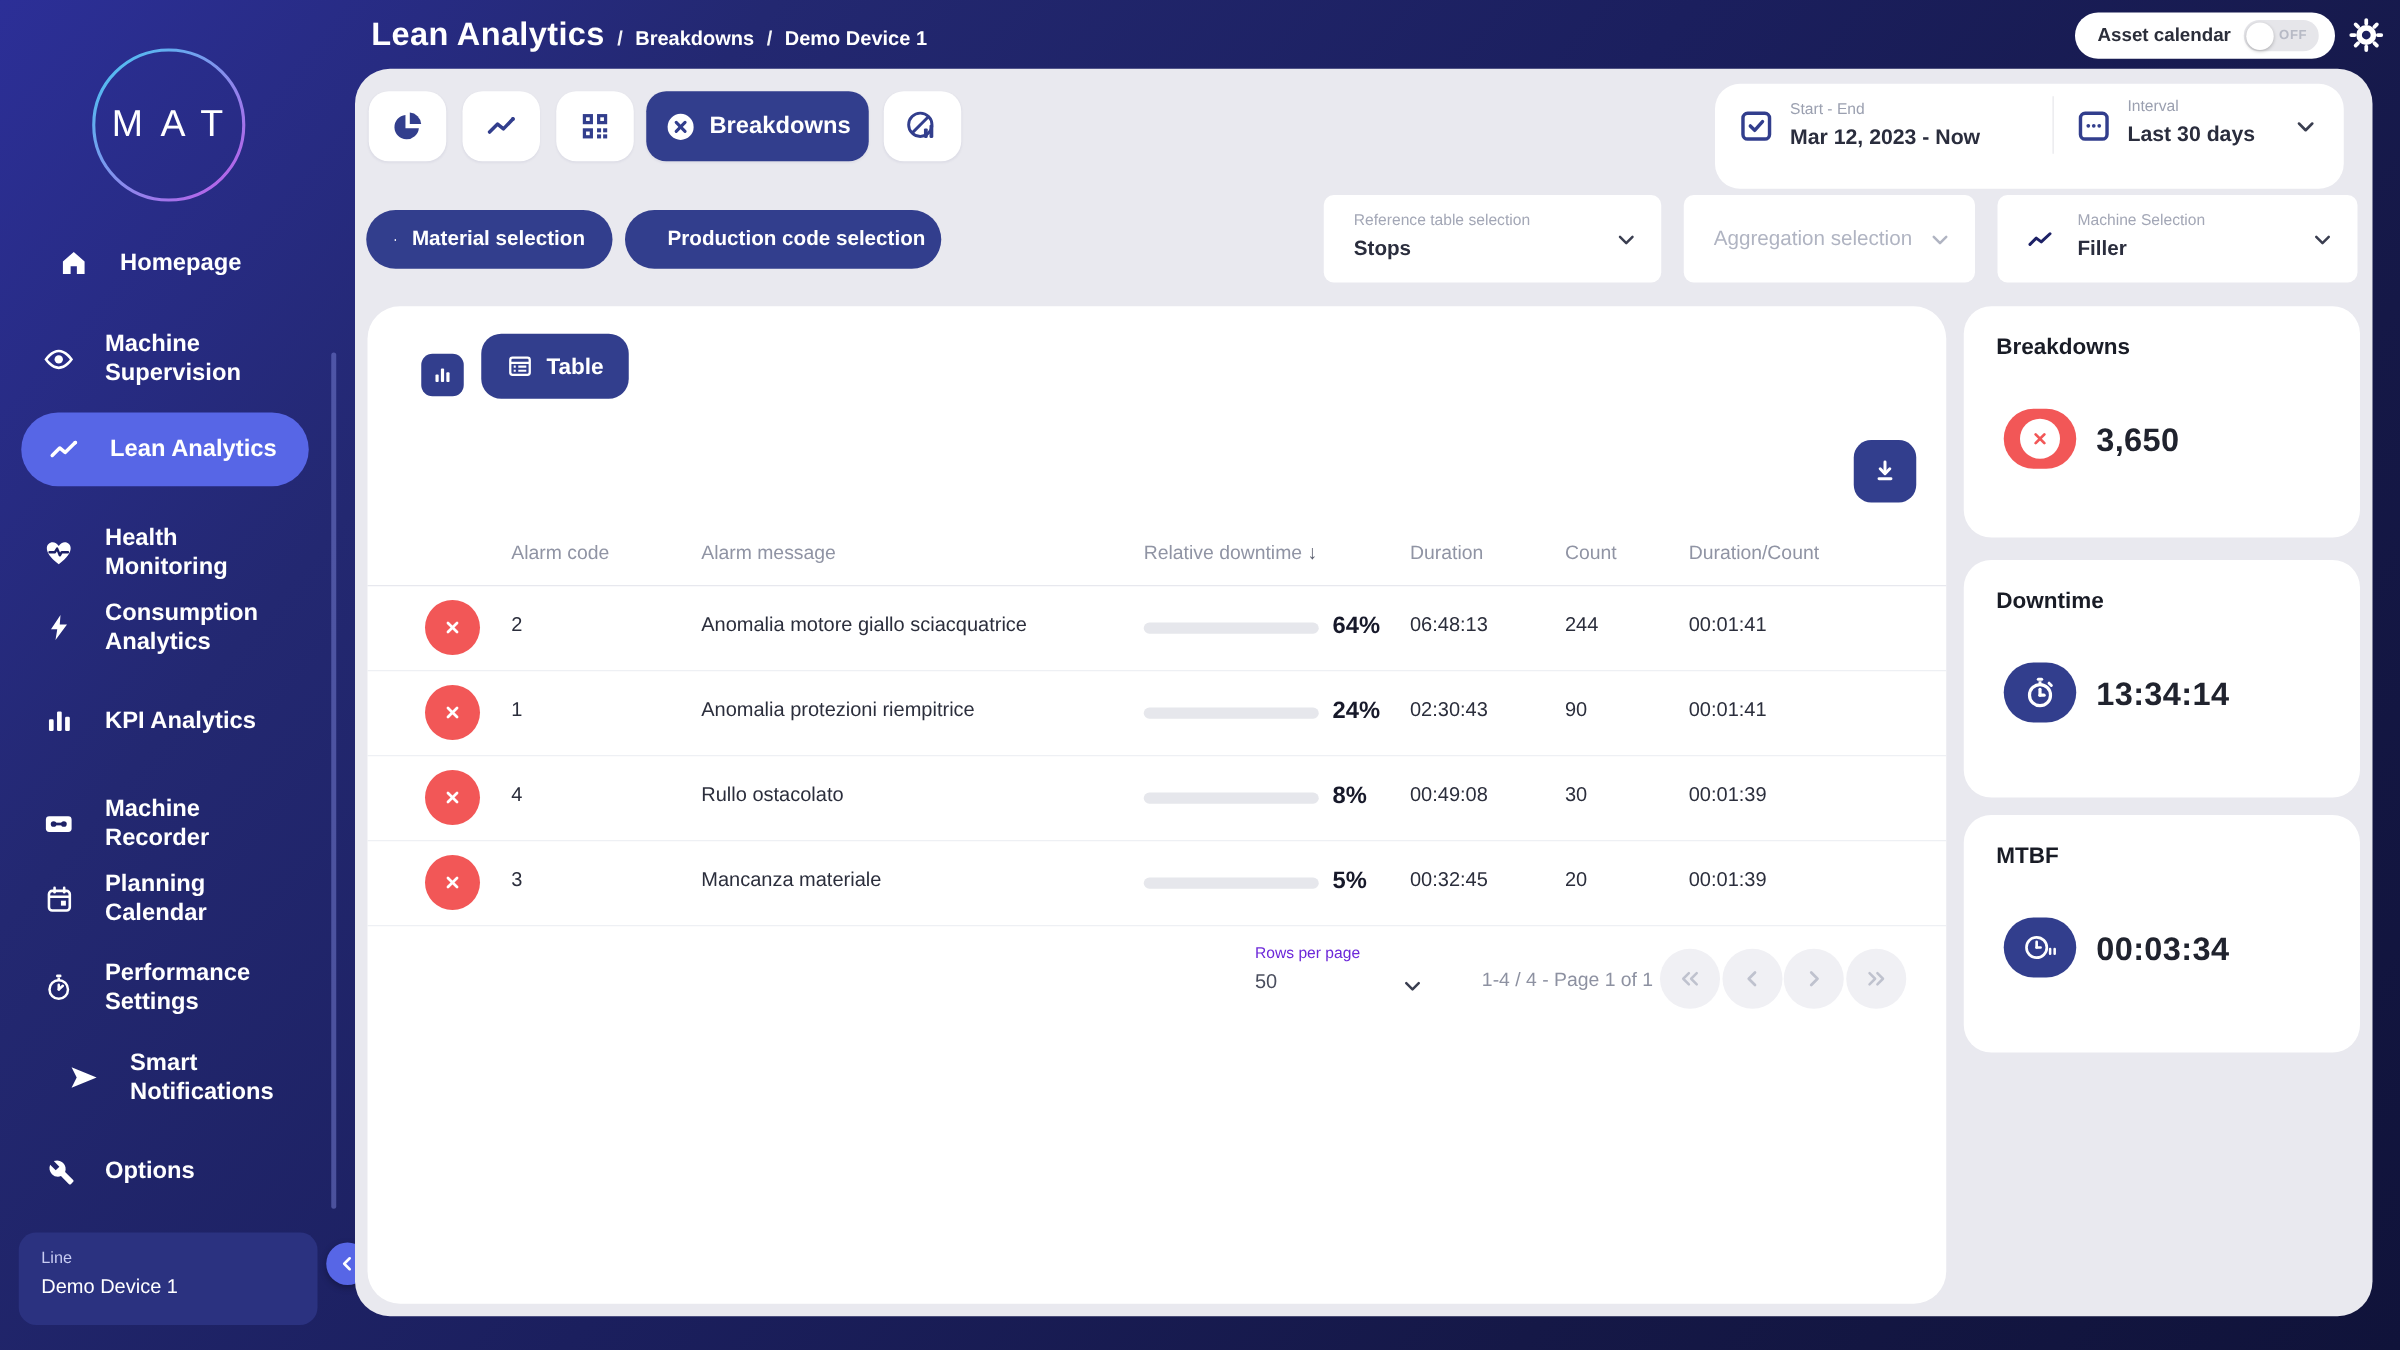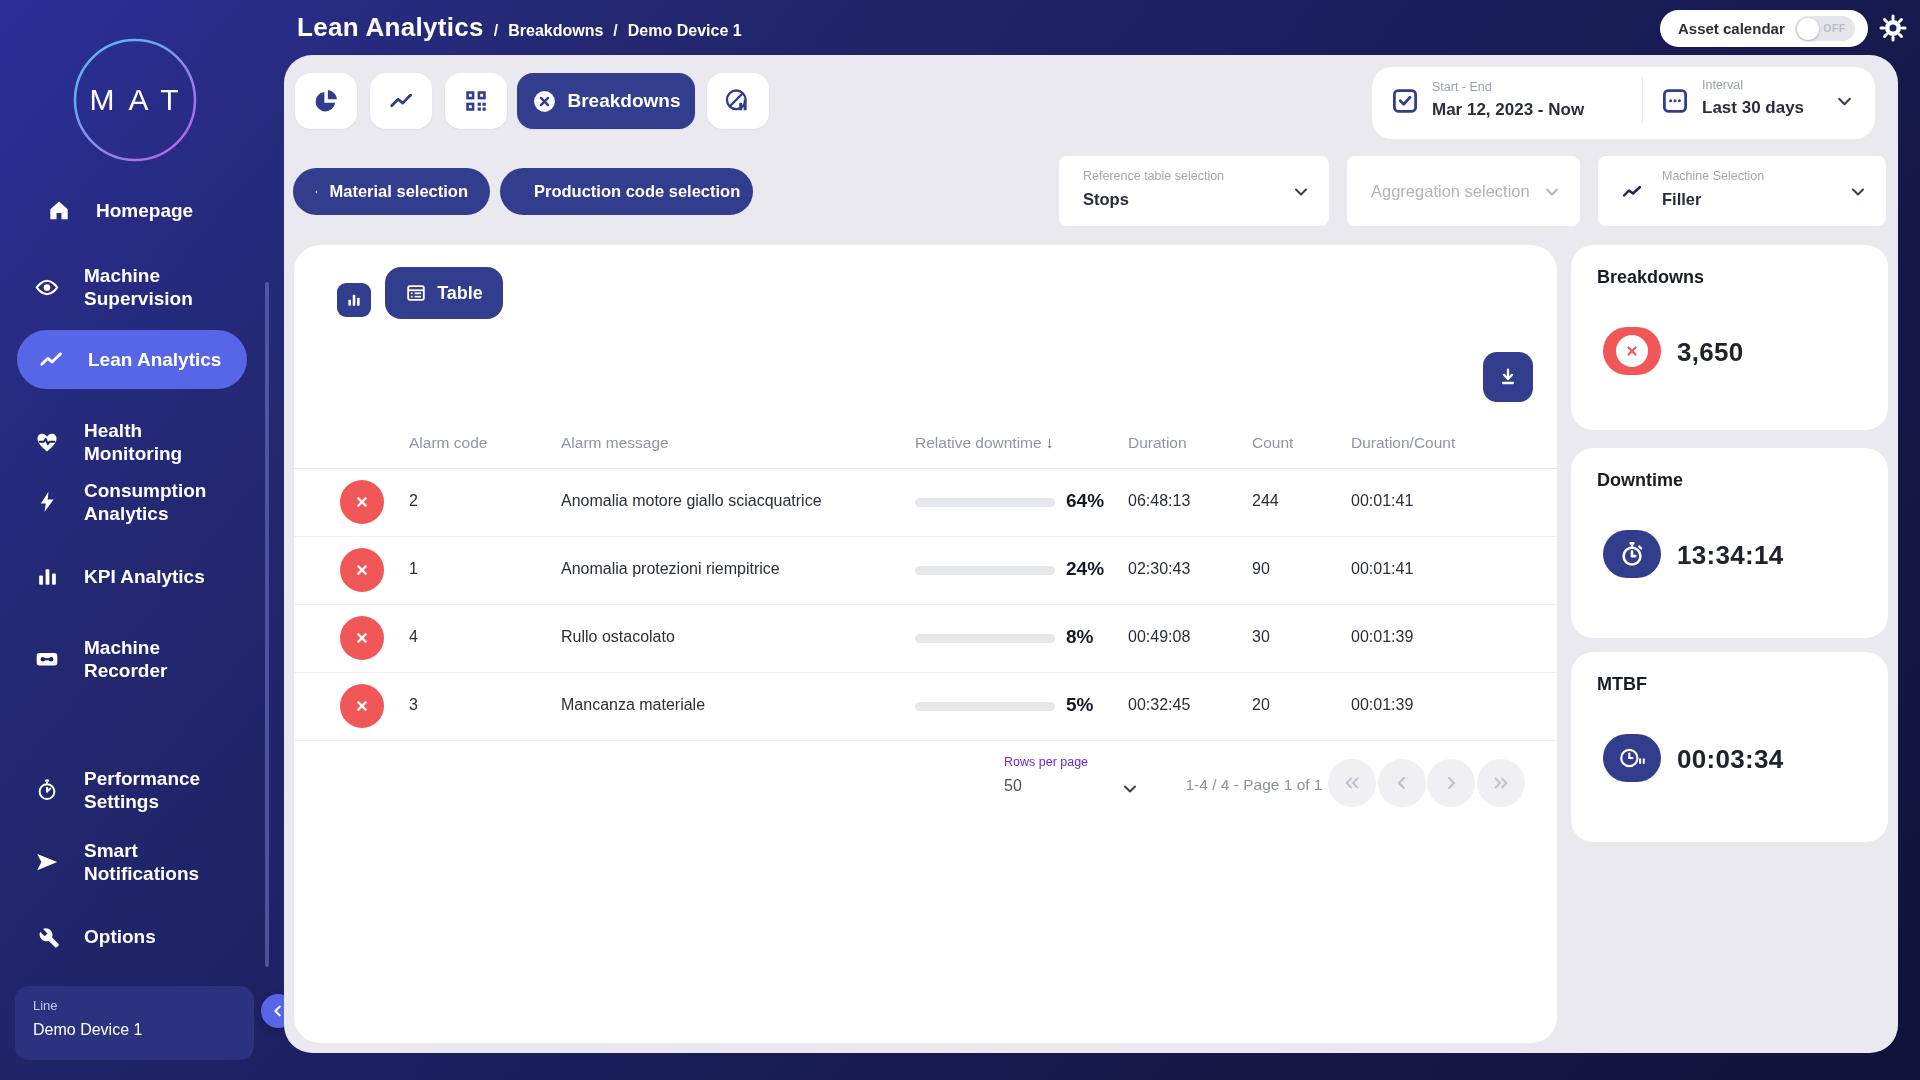--- a/index.html
+++ b/index.html
@@ -37,21 +37,21 @@
   .toggle-knob{position:absolute;left:2px;top:1.5px;width:22px;height:22px;border-radius:50%;background:#fff;box-shadow:0 1px 3px rgba(0,0,0,.25);}
   .toggle-state{position:absolute;right:9px;top:6px;font-size:10.5px;font-weight:700;color:#b7bac5;letter-spacing:.5px;}
   .gear{left:1878px;top:13px;width:30px;height:30px;cursor:pointer;}
 
   
   .panel{left:284px;top:55px;width:1614px;height:998px;background:#e9e9ef;border-radius:28px;}
   .tabbtn{top:18px;height:56px;background:#fff;border-radius:16px;display:flex;align-items:center;justify-content:center;cursor:pointer;box-shadow:0 1px 2px rgba(25,28,70,.05);}
   .tabbtn.sq{width:62px;}
   .tab-pill{left:233px;width:178px;background:#323e8d;gap:11px;}
   .tab-pill-label{color:#fff;font-size:19px;font-weight:700;}
-  .datecard{left:1088px;top:12px;width:503px;height:72px;background:#fff;border-radius:20px;}
+  .datecard{left:1088px;top:12px;width:503px;height:84px;background:#fff;border-radius:20px;}
   .datecard .vdiv{position:absolute;left:270px;top:10px;width:1px;height:46px;background:#e7e7ec;}
   .dc-ico{position:absolute;top:18px;width:30px;height:30px;}
   .dc-label{position:absolute;font-size:12.5px;color:#9ba0b0;}
   .dc-value{position:absolute;font-size:17px;font-weight:600;color:#2a2d3d;white-space:nowrap;}
   .filterpill{top:113px;height:47px;background:#323e8d;border-radius:24px;display:flex;align-items:center;gap:12px;padding:0 22px;box-sizing:border-box;cursor:pointer;}
   .filterpill span{color:#fff;font-size:16.5px;font-weight:700;white-space:nowrap;}
   .dropdown{top:101px;height:70px;background:#fff;border-radius:8px;cursor:pointer;}
   .dd-label{position:absolute;left:24px;top:13px;font-size:12.5px;color:#a3a7b6;white-space:nowrap;}
   .dd-value{position:absolute;left:24px;top:34px;font-size:16.5px;font-weight:600;color:#2a2d3d;}
   .dd-chev{position:absolute;right:20px;top:28px;width:16px;height:16px;}
@@ -169,35 +169,47 @@
         <svg width="28" height="28" viewBox="0 0 24 24">
           <rect x="2.5" y="6.5" width="19" height="11.5" rx="2.5" fill="#fff"></rect>
           <circle cx="8.2" cy="12.2" r="2.1" fill="#1d2166"></circle>
           <circle cx="15.8" cy="12.2" r="2.1" fill="#1d2166"></circle>
           <rect x="9.5" y="11.2" width="5" height="2" fill="#1d2166"></rect>
         </svg>
       </span>
     <span class="nav-label">Machine Recorder</span>
   </div>
 
+  <div class="abs nav-item" style="top:696px;">
+    <span class="ico">
+        <svg width="25" height="25" viewBox="0 0 24 24">
+          <rect x="4" y="5.5" width="16" height="15" rx="2.5" fill="none" stroke="#fff" stroke-width="2"></rect>
+          <line x1="4" y1="10" x2="20" y2="10" stroke="#fff" stroke-width="2"></line>
+          <line x1="8.3" y1="3.2" x2="8.3" y2="6.5" stroke="#fff" stroke-width="2" stroke-linecap="round"></line>
+          <line x1="15.7" y1="3.2" x2="15.7" y2="6.5" stroke="#fff" stroke-width="2" stroke-linecap="round"></line>
+          <rect x="13.2" y="13" width="3.8" height="3.8" fill="#fff"></rect>
+        </svg>
+      </span>
+    <span class="nav-label">Planning Calendar</span>
+  </div>
 
   <div class="abs nav-item" style="top:767px;">
     <span class="ico">
         <svg width="24" height="24" viewBox="0 0 24 24">
           <rect x="9.8" y="1.6" width="4.4" height="2.2" rx="1.1" fill="#fff"></rect>
           <line x1="12" y1="4" x2="12" y2="6.2" stroke="#fff" stroke-width="2"></line>
           <circle cx="12" cy="13.6" r="7.4" fill="none" stroke="#fff" stroke-width="2"></circle>
           <line x1="12" y1="13.6" x2="15.3" y2="10.6" stroke="#fff" stroke-width="2" stroke-linecap="round"></line>
           <line x1="12" y1="13.6" x2="12" y2="9.8" stroke="#fff" stroke-width="2" stroke-linecap="round"></line>
         </svg>
       </span>
     <span class="nav-label">Performance Settings</span>
   </div>
 
-  <div class="abs nav-item" style="top:839px;">
+  <div class="abs nav-item" style="top:839px;justify-content:flex-end;">
     <span class="ico">
         <svg width="28" height="28" viewBox="0 0 24 24">
           <path d="M3 19.5 21.5 12 3 4.5 6.8 12 Z" fill="#fff"></path>
         </svg>
       </span>
     <span class="nav-label">Smart Notifications</span>
   </div>
 
   <div class="abs nav-item" style="top:923px;">
     <span class="ico">

